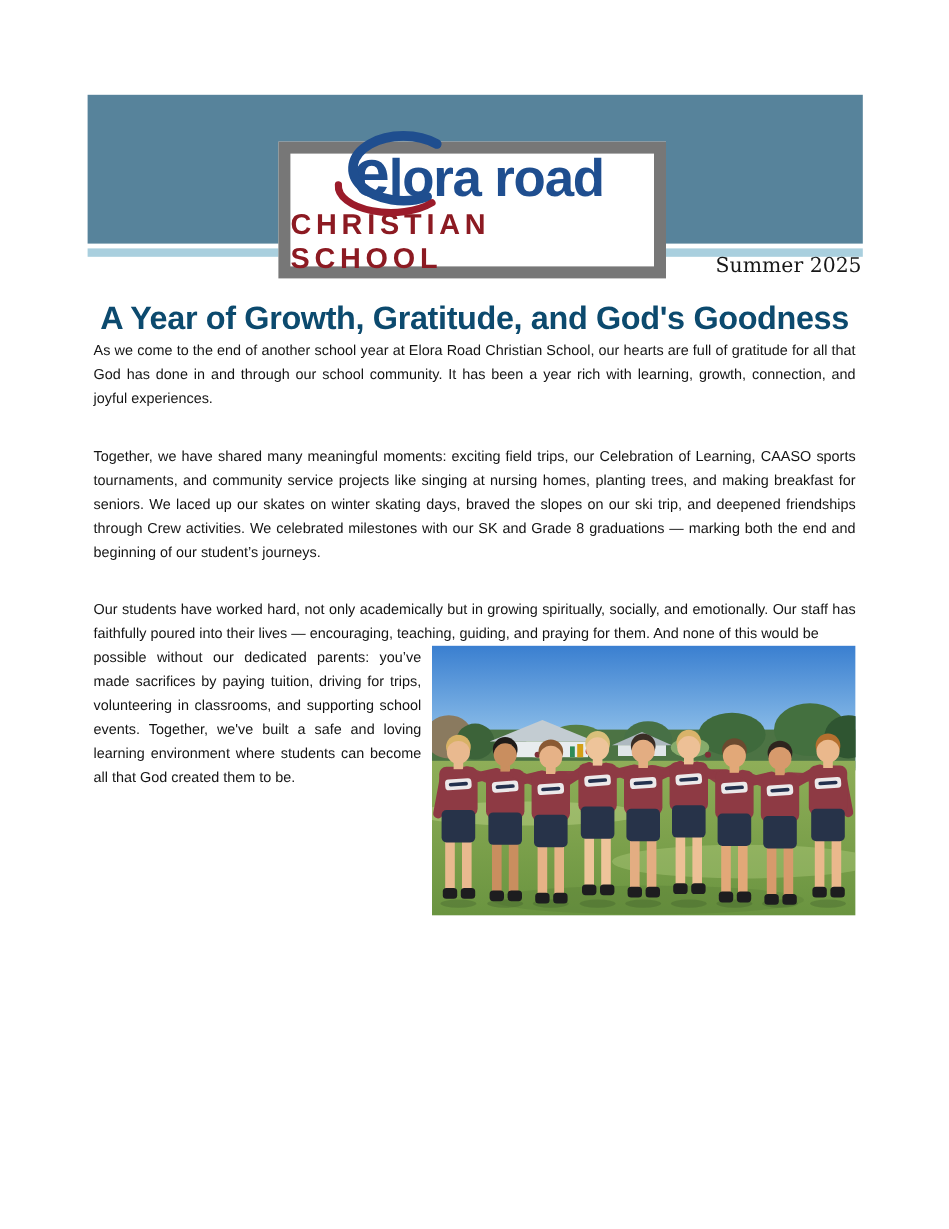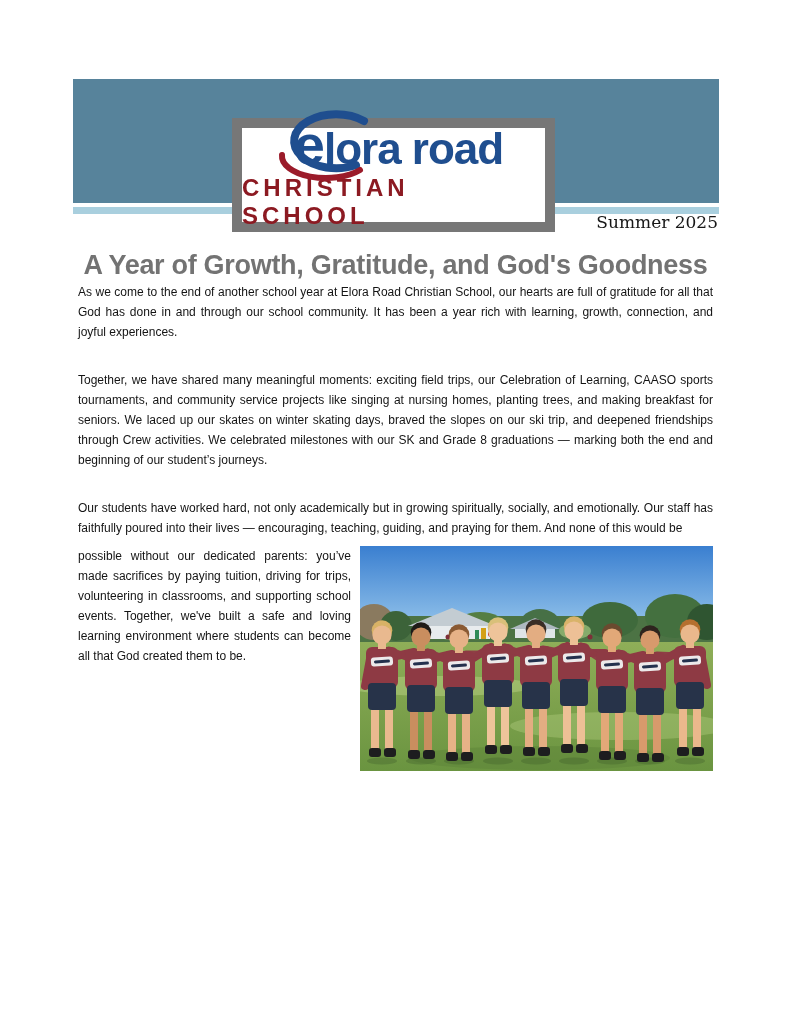--- a/index.html
+++ b/index.html
@@ -53,31 +53,31 @@
   .issue-date{
     position:absolute;right:73px;top:212px;
     font-family:"DejaVu Serif",serif;font-size:17px;color:#171717;
   }
   
   .article{
     position:absolute;left:78px;top:248px;width:635px;
   }
   .page-title{
     font-size:27px;font-weight:bold;text-align:center;
-    color:#737373;letter-spacing:-0.3px;line-height:34px;
+    color:#0c4a6e;letter-spacing:-0.3px;line-height:34px;
   }
   .byline{
     text-align:right;font-weight:bold;font-size:15.5px;line-height:22px;
     margin-bottom:7px;color:#161616;
   }
   .body-text{
     font-size:12px;line-height:20px;text-align:justify;color:#141414;
   }
   p.body-text{margin-bottom:28px;}
-  p.no-gap{margin-bottom:8px;}
+  p.no-gap{margin-bottom:0;}
   
   .wrap-section{
     display:flex;align-items:flex-start;gap:9px;
   }
   .wrap-text{width:273px;}
   .team-photo{
     width:353px;height:225px;flex:0 0 353px;display:block;
   }
   
   .bottom-divider{

